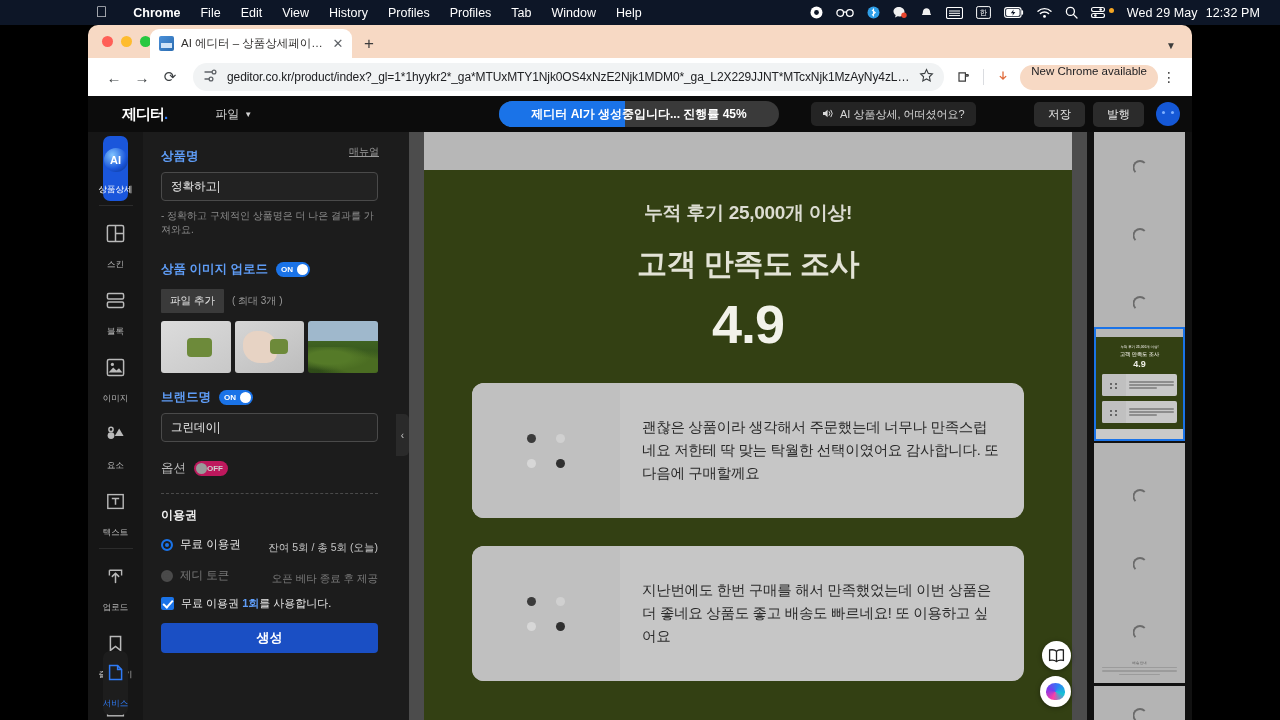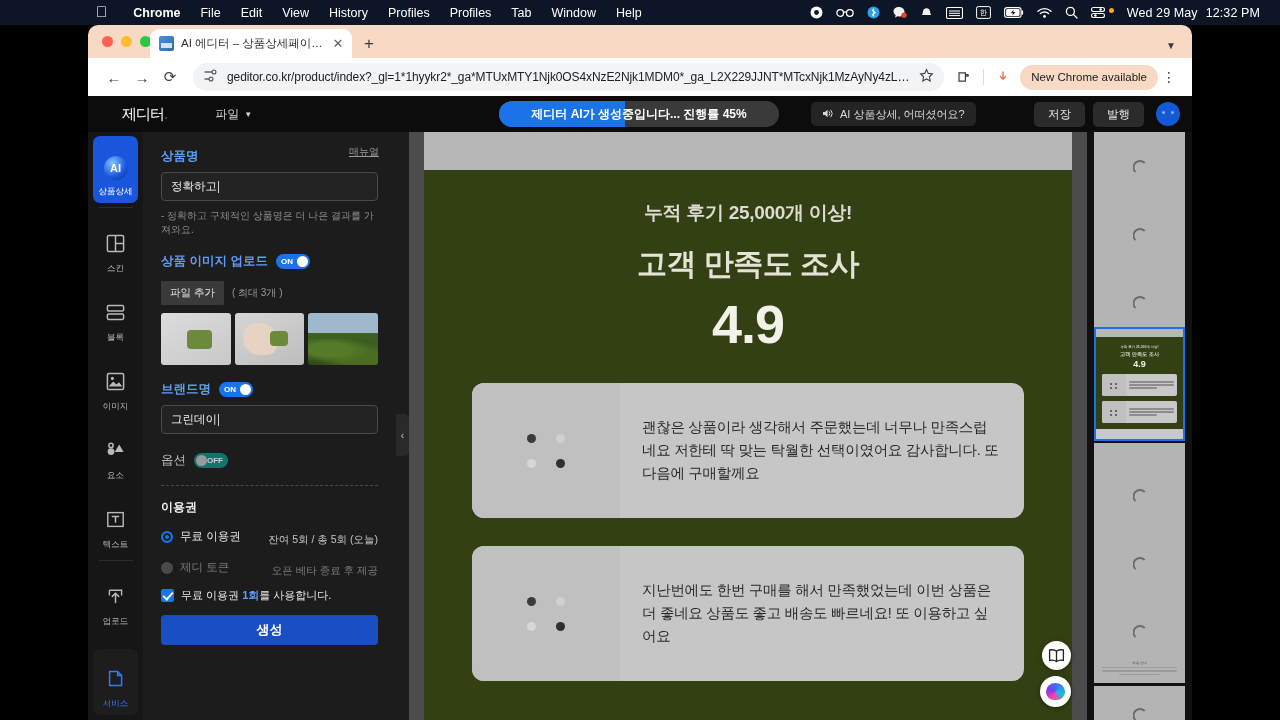--- a/index.html
+++ b/index.html
@@ -58,31 +58,31 @@
     color:#3c4043; font-size:15px; }
   .omnibox{
     flex:1; height:28px; background:#f1f3f4; border-radius:14px; margin:0 7px 0 9px;
     display:flex; align-items:center; padding:0 10px; gap:9px; overflow:hidden;
   }
   .omni-url{ font-size:12px; color:#202124; white-space:nowrap; overflow:hidden;
     text-overflow:ellipsis; flex:1; letter-spacing:-.1px;}
   .tb-ico{ width:26px;height:26px;display:flex;align-items:center;justify-content:center;color:#3c3c3c;font-size:13px;}
   .tb-sep{ width:1px;height:16px;background:#dadce0;margin:0 6px;}
   .newchrome{
-    background:#f7d9c4; border-radius:13px; height:25px; display:flex;align-items:center;
+    background:#f7d9c4; border-radius:13px; height:25px; display:flex;
     padding:0 11px; font-size:11.5px; color:#202124; white-space:nowrap; margin-left:4px;
   }
   .kebab{ width:22px;text-align:center;color:#3c3c3c;font-size:14px;line-height:1;}
 
   
   .app{ position:absolute; left:0; top:71px; width:1104px; height:624px; background:#000; }
   .app-header{
     height:36px; background:#0c0c0c; display:flex; align-items:center; padding:0 12px; gap:0;
   }
-  .logo{ font-size:15px; font-weight:normal; color:#fff; letter-spacing:-1px; margin-left:22px; }
+  .logo{ font-size:15px; font-weight:bold; color:#fff; letter-spacing:-1px; margin-left:22px; }
   .logo .dot{color:#2f7bf6;}
   .file-menu{ color:#d4d4d4; font-size:12px; margin-left:48px; display:flex; align-items:center; gap:5px;}
   .file-menu .cv{font-size:8px;}
   .progress-pill{
     position:absolute; left:411px; width:280px; height:26px; border-radius:13px;
     background:#3a3a3a; overflow:hidden; display:flex; align-items:center; justify-content:center;
   }
   .progress-fill{ position:absolute; left:0; top:0; bottom:0; background:#1a73e8; }
   .progress-label{ position:relative; font-size:12px; font-weight:bold; color:#fff; white-space:nowrap; }
   .feedback-btn{
@@ -93,22 +93,22 @@
   .hbtn{ height:25px; border-radius:5px; background:#2b2b2b; color:#e8e8e8; font-size:11.5px;
     display:flex;align-items:center;justify-content:center;padding:0 14px; }
   .avatar{ width:24px;height:24px;border-radius:50%;background:#1558d6; position:relative; margin-left:4px;}
   .avatar:before,.avatar:after{content:"";position:absolute;top:9px;width:3px;height:3px;border-radius:50%;background:#7fb0ff;}
   .avatar:before{left:6px;} .avatar:after{right:6px;}
 
   .app-body{ position:absolute; top:36px; left:0; right:0; bottom:0; display:flex; }
 
   
   .rail{ width:55px; background:#161616; flex:0 0 auto; position:relative; padding-top:4px;}
-  .rail-item{ width:45px; margin:0 auto 3px; padding:20px 0 5px; border-radius:7px;
-    display:flex;flex-direction:column;align-items:center;gap:6px; color:#b9b9b9; }
+  .rail-item{ width:25px; margin:0 auto 3px; padding:12px 0 5px; border-radius:7px;
+    display:flex;flex-direction:column;align-items:center;gap:12px; color:#b9b9b9; }
   .rail-item .lbl{ font-size:8.5px; white-space:nowrap; }
   .rail-item.active{ background:#1a56db; color:#fff; }
   .rail-item.active .lbl{color:#fff;}
   .rail-sep{ width:34px;height:1px;background:#2c2c2c;margin:4px auto 6px;}
   .rail-bottom{ position:absolute; bottom:0; left:0; right:0; padding-bottom:2px;}
   .rail-item.svc{ background:#1d1d1d; color:#2f7bf6; }
   .rail-item.svc .lbl{color:#2f7bf6;}
   .ai-orb{width:24px;height:24px;border-radius:50%;
     background:radial-gradient(circle at 35% 30%,#7fc4ff,#1a56db 60%,#0b2e7a);
     display:flex;align-items:center;justify-content:center;font-size:11px;font-weight:bold;color:#fff;}
@@ -121,21 +121,21 @@
   .fld-label{ font-size:12.5px; font-weight:bold; color:#5f9df7; margin-bottom:7px; display:flex; align-items:center; gap:8px;}
   .txt-input{
     width:100%; height:29px; background:#222; border:1px solid #4a4a4a; border-radius:4px;
     color:#efefef; font-size:11.5px; padding:0 9px; display:flex; align-items:center;
   }
   .caret{display:inline-block;width:1px;height:12px;background:#cfcfcf;margin-left:1px;}
   .hint{ font-size:10px; color:#8b8b8b; margin-top:8px; }
   .toggle{ width:34px;height:15px;border-radius:8px;background:#1a73e8;position:relative;display:inline-flex;align-items:center;}
   .toggle .t-txt{font-size:8px;font-weight:bold;color:#fff;margin-left:5px;}
   .toggle .knob{position:absolute;right:2px;width:11px;height:11px;border-radius:50%;background:#fff;}
-  .toggle.off{background:#0f766e;justify-content:flex-end;}
+  .toggle.off{background:#be185d;justify-content:flex-end;}
   .toggle.off .t-txt{color:#cfcfcf;margin:0 5px 0 0;}
   .toggle.off .knob{left:2px;right:auto;background:#9a9a9a;}
   .addfile-row{ display:flex; align-items:center; gap:8px; margin-top:11px; }
   .addfile{ background:#3a3a3a; color:#e2e2e2; font-size:10.5px; border-radius:1px; padding:5px 9px; }
   .maxnote{ font-size:10px; color:#9a9a9a; }
   .thumbs{ display:flex; gap:4px; margin-top:8px; }
   .thumb{ width:75px;height:52px;border-radius:3px; overflow:hidden; position:relative; }
   .th1{background:linear-gradient(150deg,#dcdcdc,#c8c8c8);}
   .th1:after{content:"";position:absolute;left:26px;top:17px;width:25px;height:19px;border-radius:4px;background:#6d8a3a;}
   .th2{background:linear-gradient(150deg,#d6d6d6,#bdbdbd);}
@@ -511,21 +511,21 @@
 
         <div class="fld-label">
           <span>상품명</span>
         </div>
         <div class="txt-input">
           <span>정확하고</span>
             <i class="caret"></i>
         </div>
         <div class="hint">- 정확하고 구체적인 상품명은 더 나은 결과를 가져와요.</div>
 
-        <div class="fld-label" style="margin-top:16px">
+        <div class="fld-label" style="margin-top:24px">
           <span>상품 이미지 업로드</span>
           <span class="toggle">
             <span class="t-txt">ON</span>
             <span class="knob"></span>
           </span>
         </div>
 
         <div class="addfile-row">
           <span class="addfile">파일 추가</span>
           <span class="maxnote">( 최대 3개 )</span>

